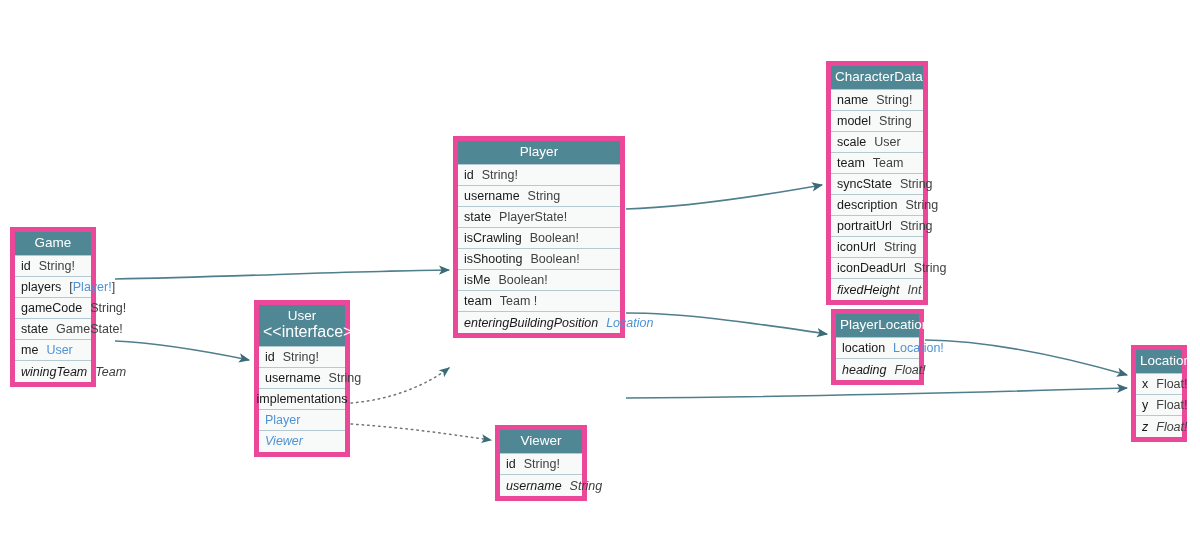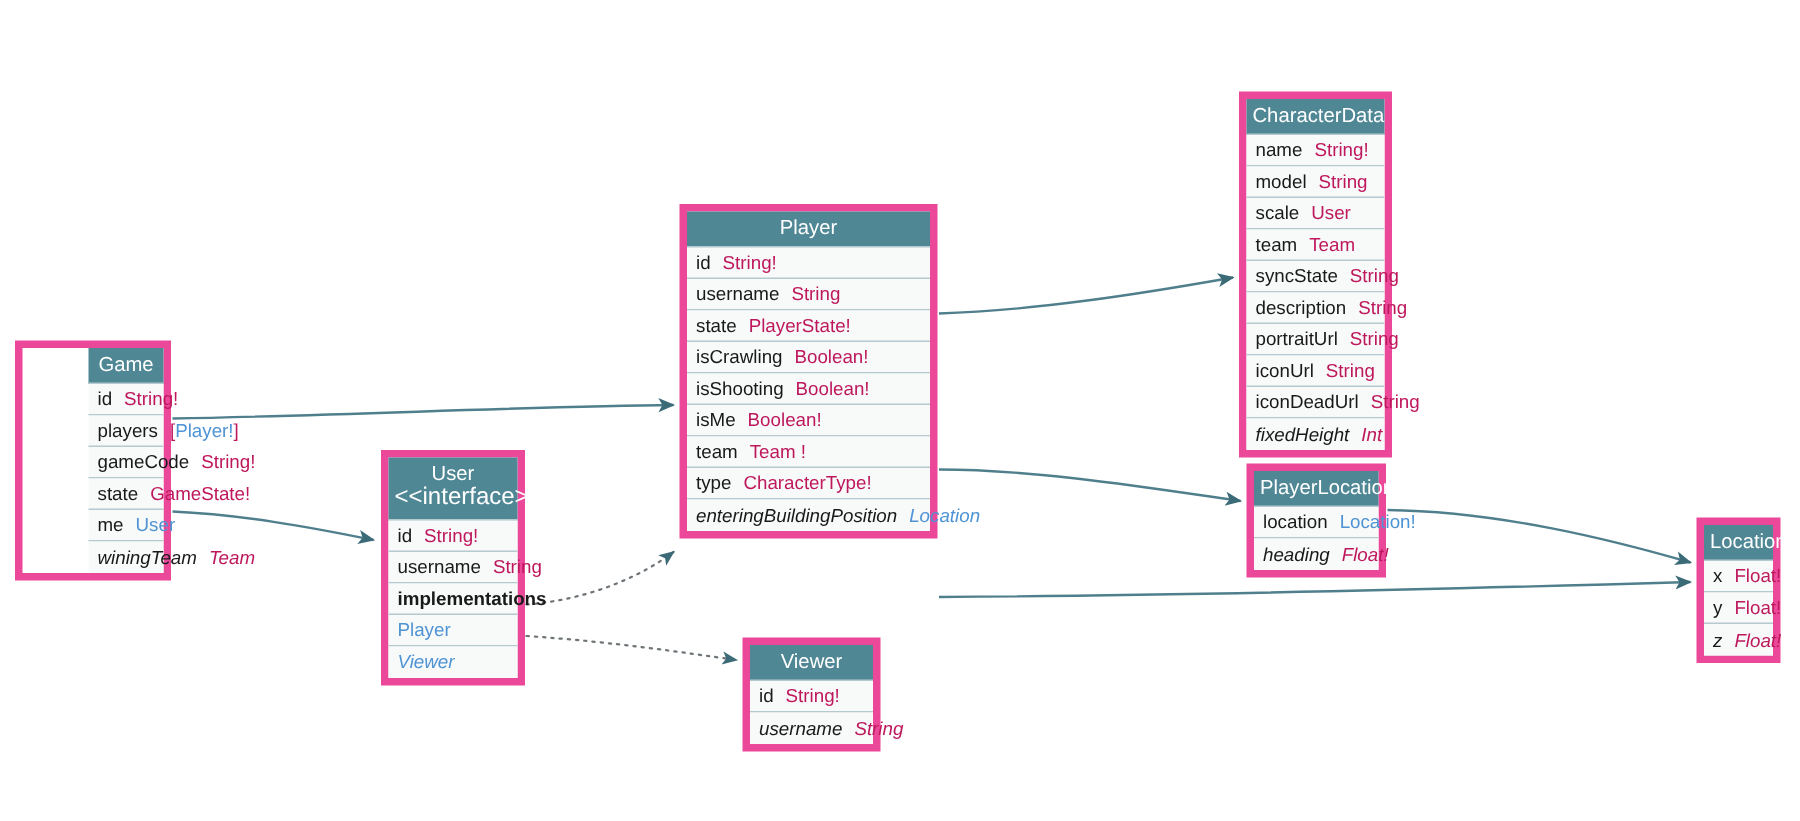--- a/index.html
+++ b/index.html
@@ -64,38 +64,37 @@
     font-style: italic;
   }
   .row .fname {
     text-align: left;
   }
   .row .ftype {
     text-align: right;
     padding-left: 8px;
   }
   .row.center {
-    justify-content: flex-start;
-    font-weight: bold;
+    justify-content: center;
   }
   .row.center .fname {
     text-align: center;
     padding-left: 0;
   }
   .row.linkrow {
     justify-content: flex-start;
   }
   .link {
     color: #4e93d4;
   }
   .plain {
-    color: #be185d;
+    color: #404040;
   }
   
-  #node-game        { left: 10px;   top: 227px; width: 104px; padding-left: 44px; }
+  #node-game        { left: 10px;   top: 227px; width: 86px; }
   #node-user        { left: 254px;  top: 300px; width: 96px; }
   #node-player      { left: 453px;  top: 136px; width: 172px; }
   #node-viewer      { left: 495px;  top: 425px; width: 92px; }
   #node-chardata    { left: 826px;  top: 61px;  width: 102px; }
   #node-playerloc   { left: 831px;  top: 309px; width: 93px; }
   #node-location    { left: 1131px; top: 345px; width: 56px; }
 
   #node-game .row,
   #node-user .row,
   #node-viewer .row,
@@ -212,24 +211,20 @@
     </div>
     <div class="row">
       <span class="fname">isMe</span>
       <span class="ftype plain">Boolean!</span>
     </div>
     <div class="row">
       <span class="fname">team</span>
       <span class="ftype plain">Team !</span>
     </div>
     <div class="row">
-      <span class="fname">type</span>
-      <span class="ftype plain">CharacterType!</span>
-    </div>
-    <div class="row">
       <span class="fname">enteringBuildingPosition</span>
       <span class="ftype"><span class="link">Location</span></span>
     </div>
   </div>
 
   <div class="node" id="node-viewer">
     <div class="node-header">Viewer</div>
     <div class="row">
       <span class="fname">id</span>
       <span class="ftype plain">String!</span>

